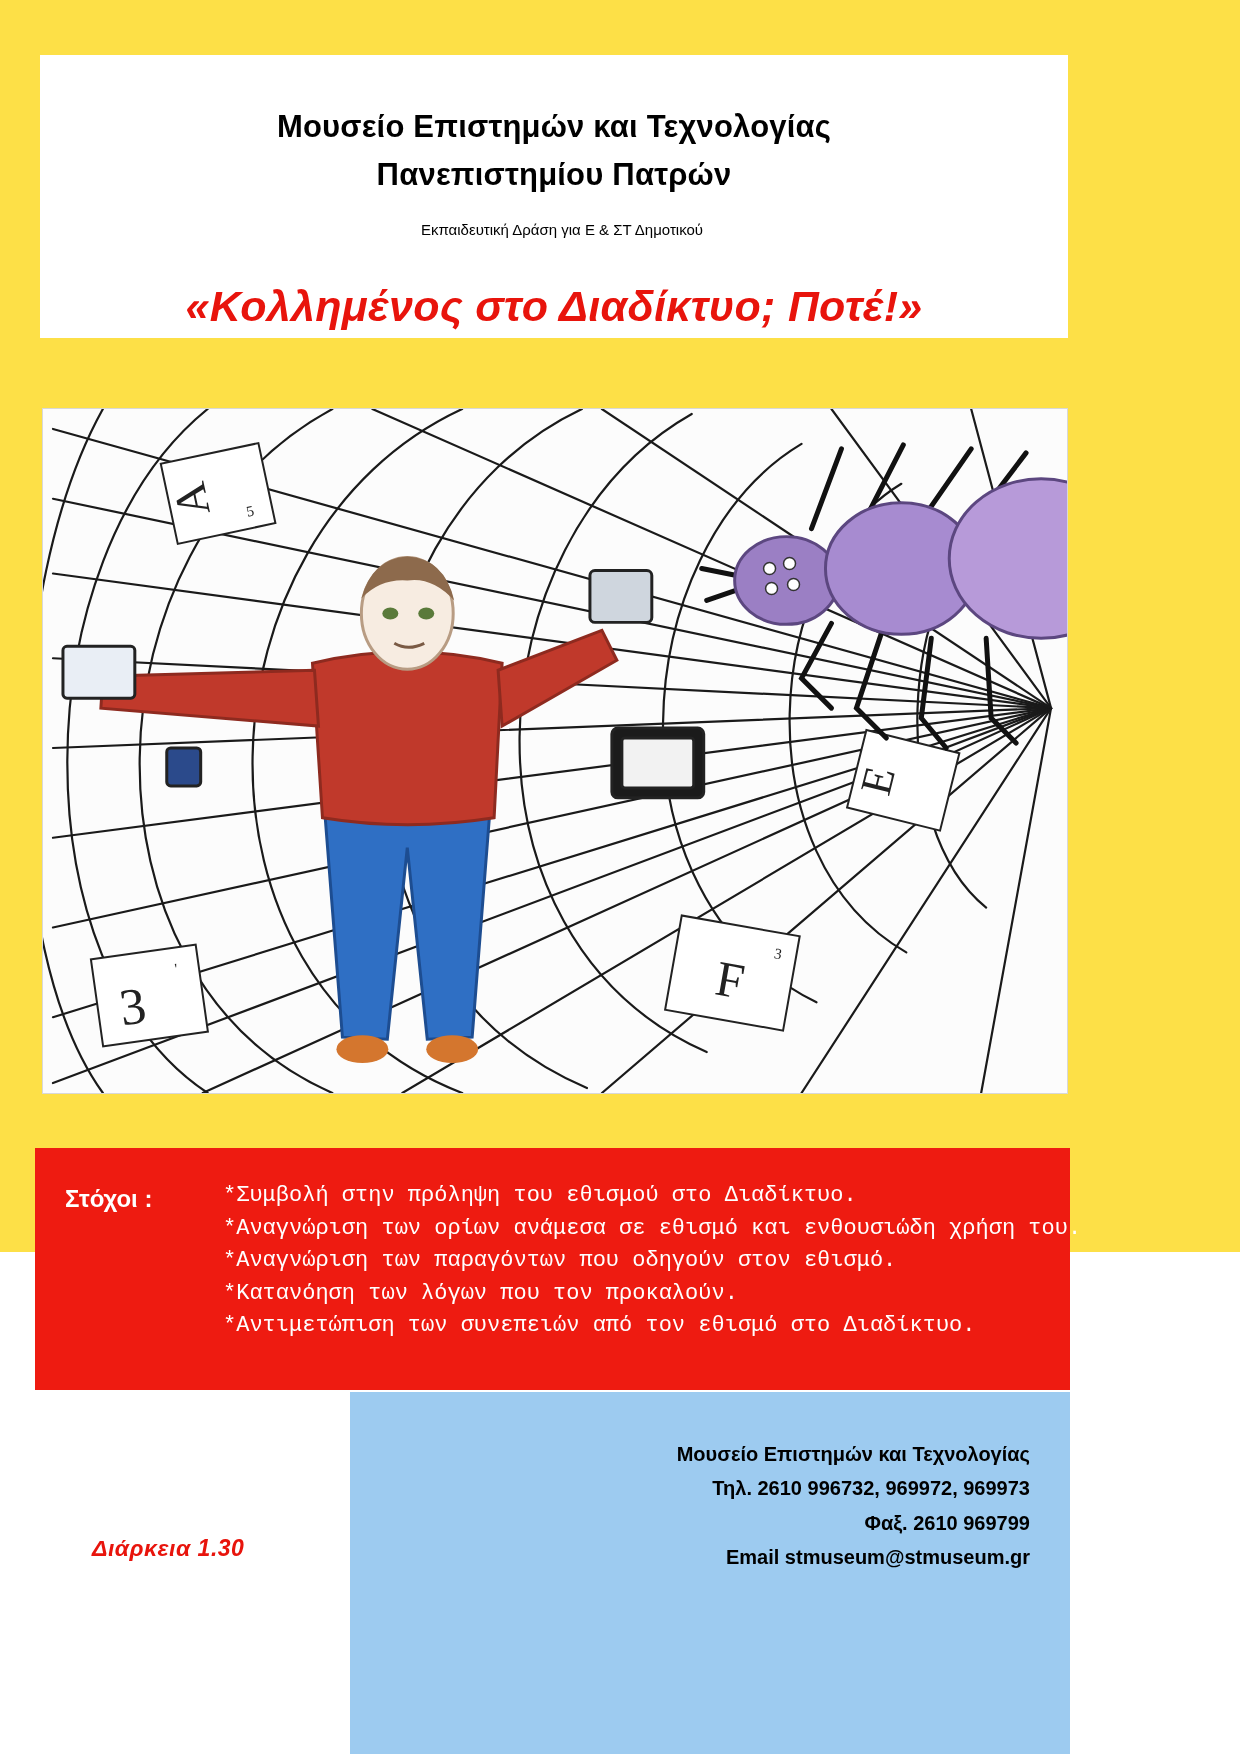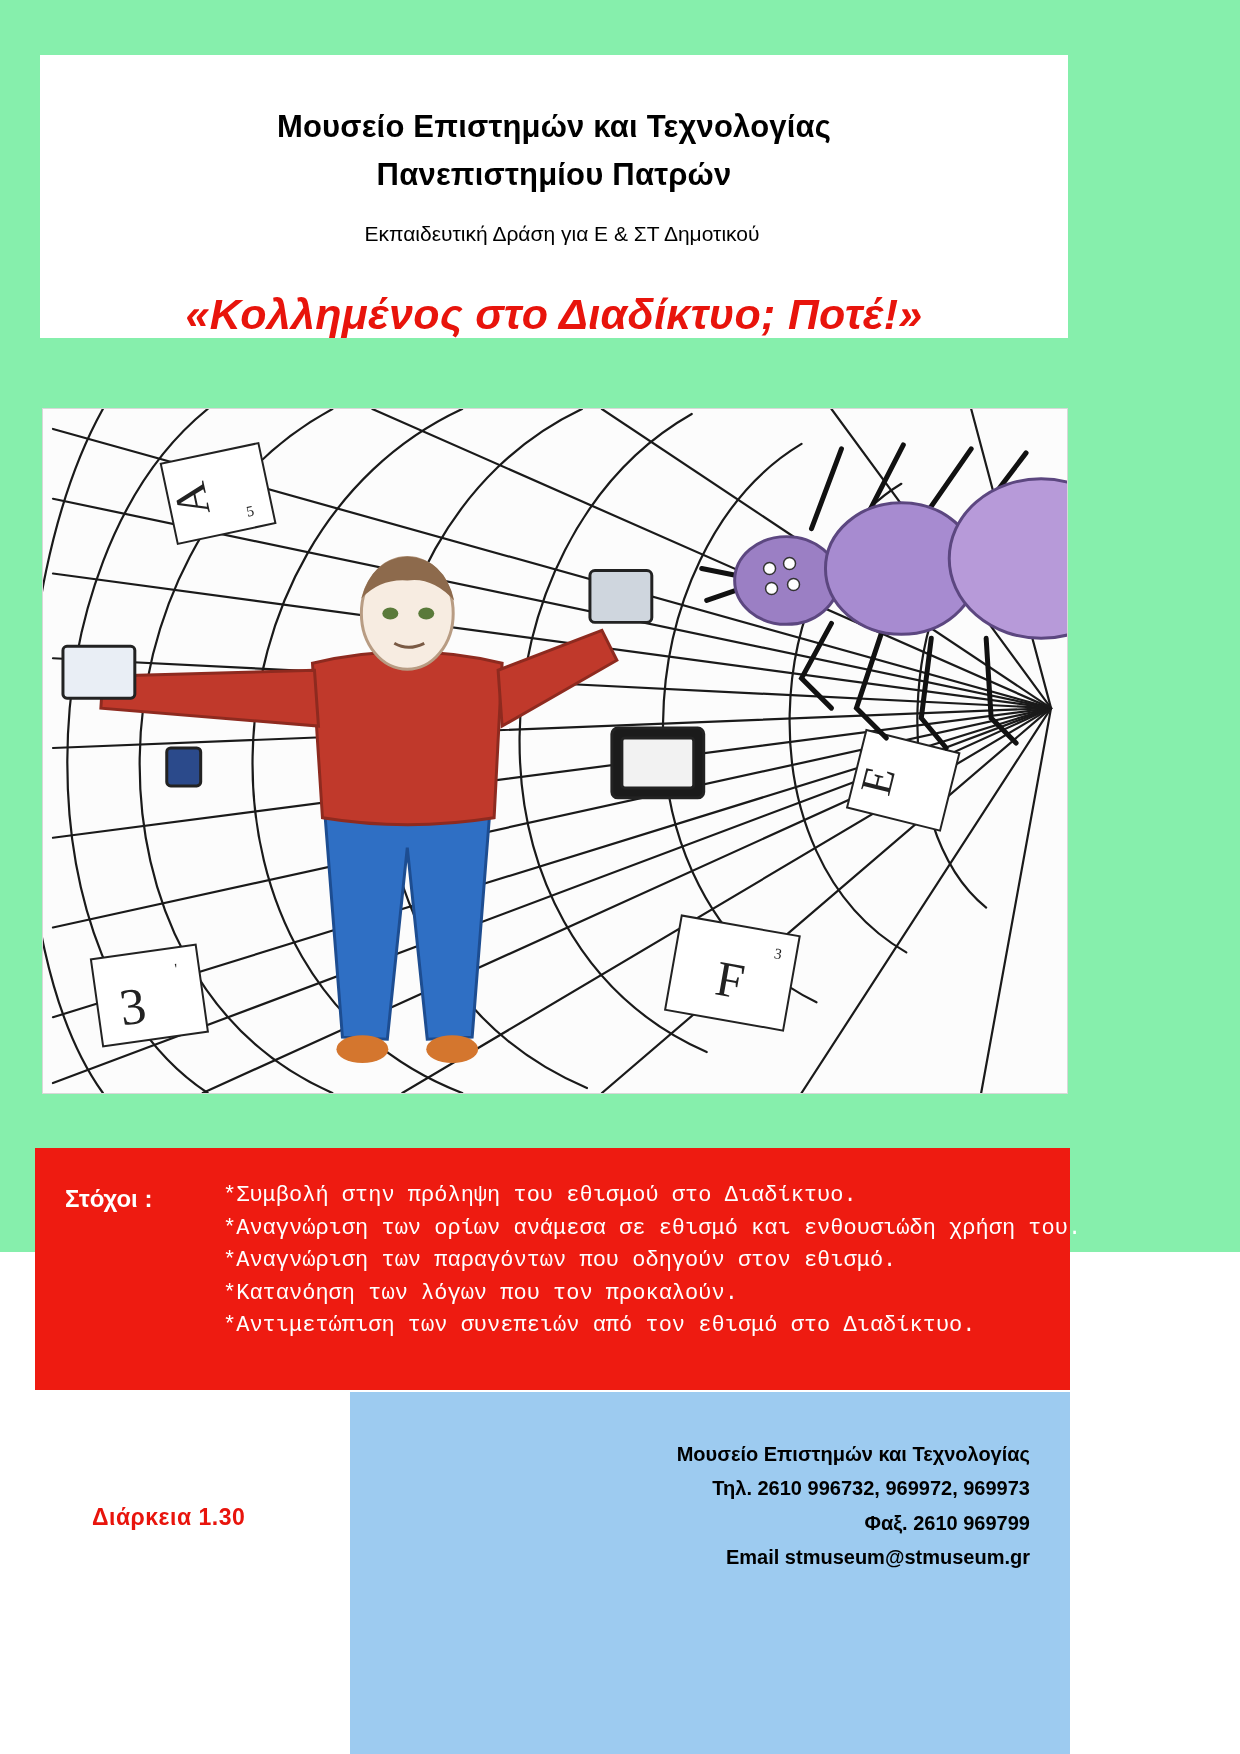--- a/index.html
+++ b/index.html
@@ -12,21 +12,21 @@
     width: 1240px;
     height: 1754px;
     font-family: "Liberation Sans", sans-serif;
     overflow: hidden;
   }
 
   .poster {
     position: relative;
     width: 1240px;
     height: 1252px;
-    background: #86efac;
+    background: #fde047;
     box-sizing: border-box;
   }
 
   
   .header-panel {
     position: absolute;
     left: 40px;
     top: 55px;
     width: 1028px;
     height: 283px;
@@ -36,21 +36,21 @@
     padding-top: 48px;
   }
   .title-line {
     font-size: 31px;
     font-weight: bold;
     color: #000000;
     line-height: 1.55;
     letter-spacing: 0.2px;
   }
   .subtitle-line {
-    font-size: 21px;
+    font-size: 15px;
     color: #000000;
     margin-top: 20px;
     line-height: 1.4;
     padding-left: 16px;
   }
   .red-title {
     font-size: 43px;
     font-weight: bold;
     font-style: italic;
     color: #e8140c;
@@ -127,23 +127,24 @@
   }
   .footer-line {
     font-size: 20px;
     font-weight: bold;
     color: #000000;
     line-height: 1.72;
   }
   .duration {
     position: absolute;
     left: 92px;
-    top: 1504px;
+    top: 1535px;
     font-size: 23px;
     font-weight: bold;
+    font-style: italic;
     color: #e8140c;
     letter-spacing: 0.5px;
   }
 </style>
 </head>
 <body>
 
 <div class="poster">
 
   <div class="header-panel">

